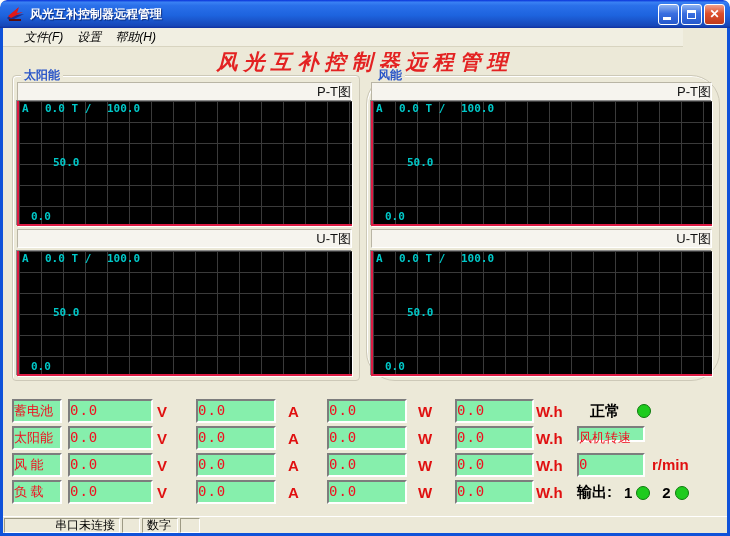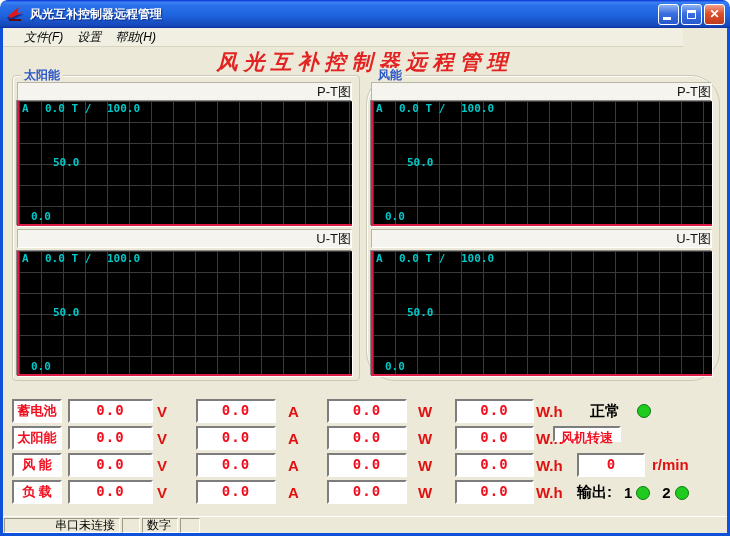--- a/index.html
+++ b/index.html
@@ -48,36 +48,36 @@
   .cy{position:absolute;color:#00c8c8;font-family:"DejaVu Sans Mono","Liberation Mono",monospace;
     font-size:11px;font-weight:bold;line-height:11px;}
   .cy-a{left:3px;top:2px;}
   .cy-t{left:26px;top:2px;}
   .cy-tmax{left:88px;top:2px;}
   .cy-mid{left:34px;top:56px;}
   .cy-min{left:12px;top:110px;}
   
   .rows{position:absolute;left:9px;top:352px;width:715px;}
   .m-row{position:relative;height:24px;margin-bottom:3px;}
-  .blackbox{background:#ffffff;border:2px solid;border-color:#7d7d7d #fff #fff #7d7d7d;
-    color:#f01020;font-weight:bold;text-align:center;}
+  .blackbox{background:#86efac;border:2px solid;border-color:#7d7d7d #fff #fff #7d7d7d;
+    color:#f01020;font-weight:normal;text-align:left;}
   .m-label{position:absolute;left:0;top:0;width:50px;height:24px;font-size:13px;line-height:19px;letter-spacing:0px;}
   .lcd{position:absolute;top:0;height:24px;font-size:14px;line-height:19px;letter-spacing:1px;
     font-family:"DejaVu Sans Mono","Liberation Mono",monospace;}
   .lcd-v{left:56px;width:85px;}
   .lcd-a{left:184px;width:80px;}
   .lcd-w{left:315px;width:80px;}
   .lcd-wh{left:443px;width:79px;}
   .unit{position:absolute;top:4px;color:#e01010;font-weight:bold;font-size:15px;}
   .u-v{left:145px;} .u-a{left:276px;} .u-w{left:406px;} .u-wh{left:524px;}
   
   .rz-normal{position:absolute;left:587px;top:355px;font-size:15px;font-weight:bold;color:#000;}
   .dot{width:14px;height:14px;border-radius:50%;background:#1ecb1e;border:1px solid #0f7a0f;display:inline-block;}
   .rz-dot1{position:absolute;left:634px;top:357px;}
-  .rz-fanlabel{position:absolute;left:550px;top:379px;width:68px;height:16px;font-size:13px;line-height:19px;}
+  .rz-fanlabel{position:absolute;left:574px;top:379px;width:68px;height:16px;font-size:13px;line-height:19px;}
   .rz-fanval{position:absolute;left:574px;top:406px;width:68px;height:24px;font-size:14px;line-height:19px;
     font-family:"DejaVu Sans Mono","Liberation Mono",monospace;}
   .rz-rmin{position:absolute;left:649px;top:409px;color:#e01010;font-weight:bold;font-size:15px;}
   .rz-out{position:absolute;left:574px;top:436px;display:flex;align-items:center;font-size:15px;font-weight:bold;color:#000;}
   .rz-out .n{margin:0 4px 0 12px;}
   
   .statusbar{position:absolute;left:0;bottom:0;width:724px;height:17px;background:#ece9d8;
     border-top:1px solid #fff;display:flex;align-items:stretch;padding:1px 1px 0 1px;gap:2px;}
   .sb-panel{border:1px solid;border-color:#9d9a84 #fff #fff #9d9a84;font-size:12px;color:#000;
     padding:0 4px;line-height:13px;white-space:nowrap;overflow:hidden;}

